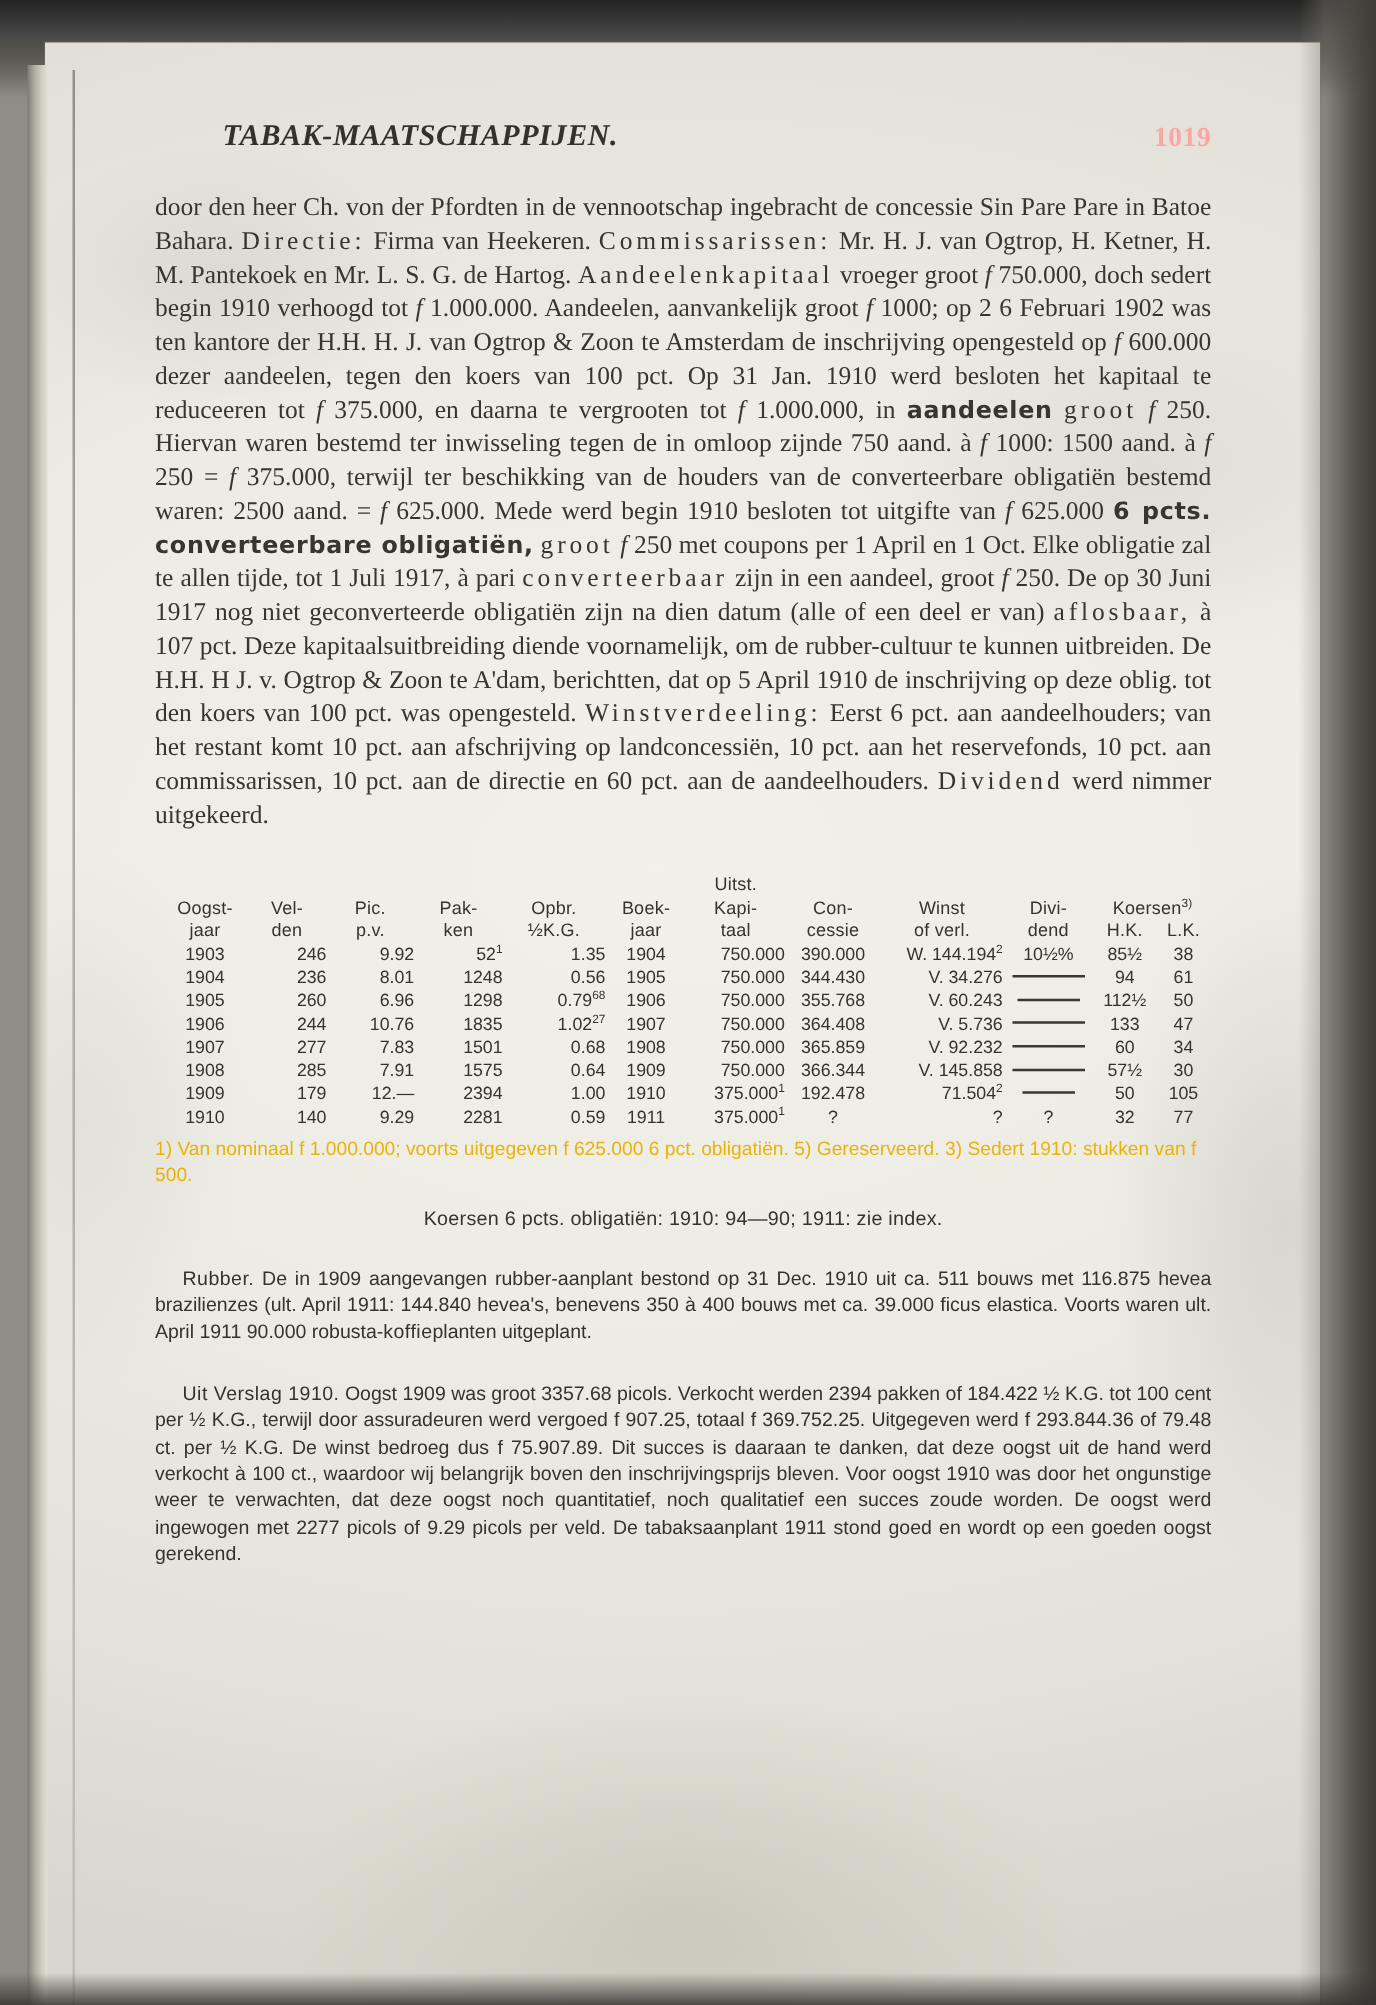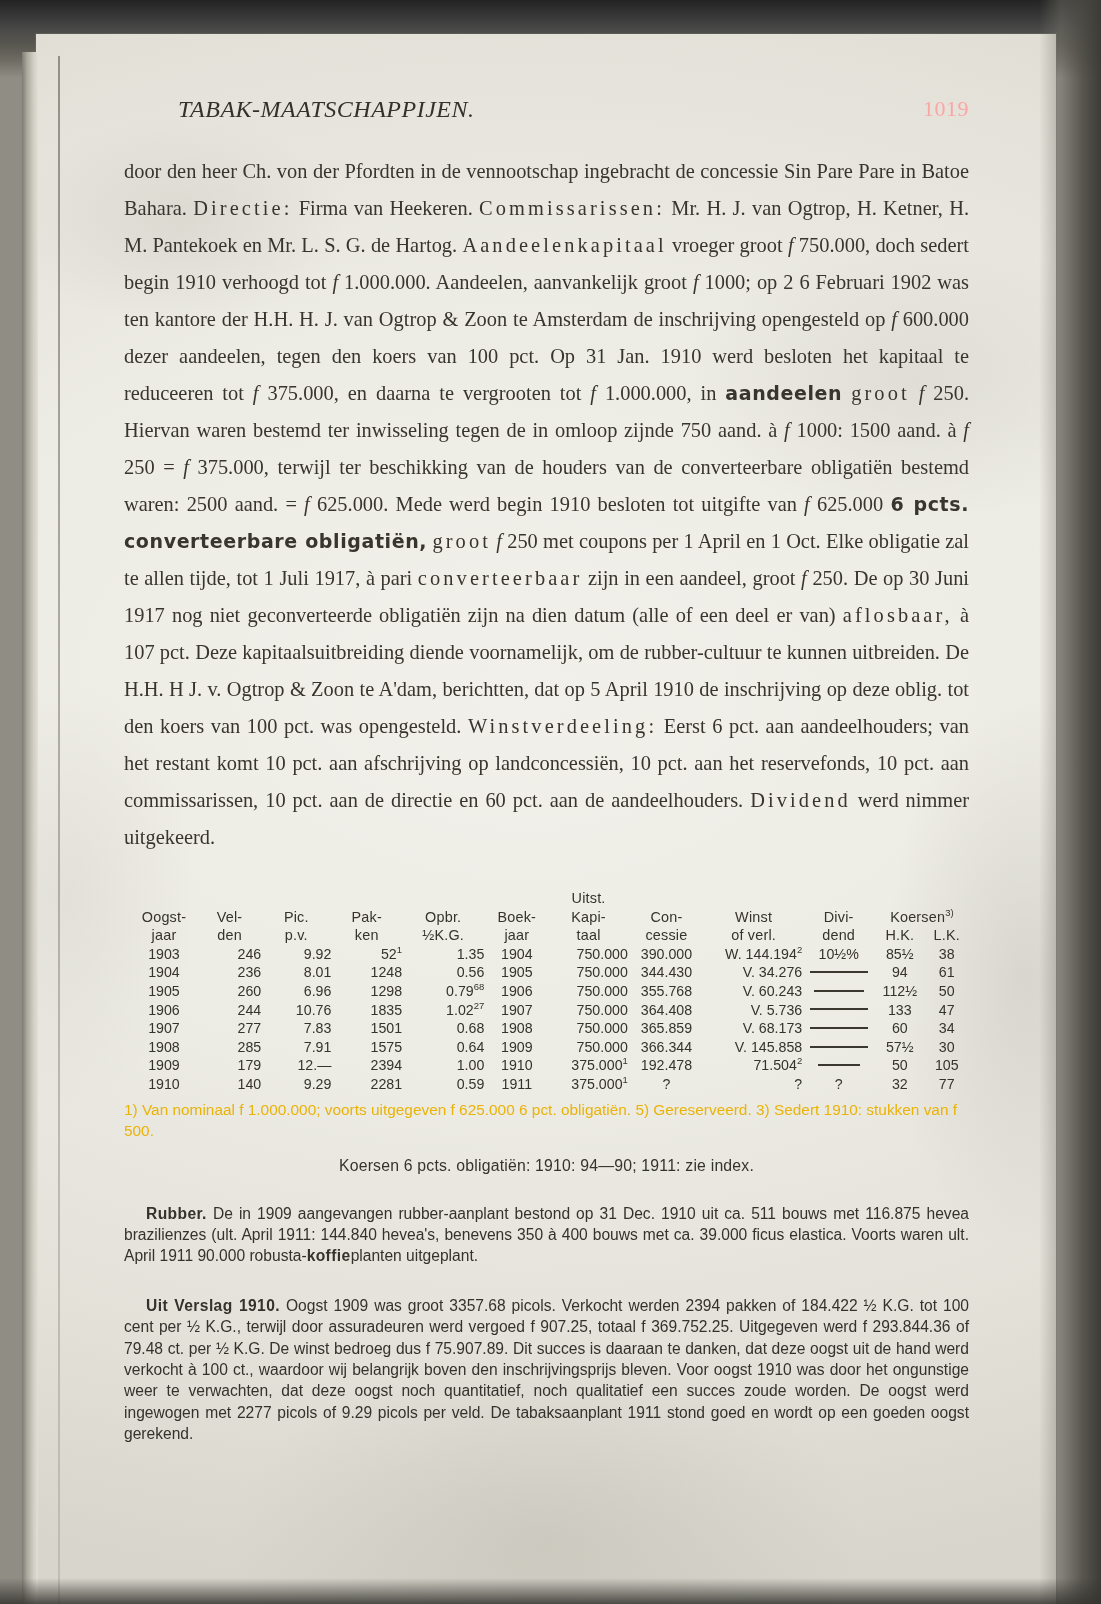--- a/index.html
+++ b/index.html
@@ -83,42 +83,43 @@
     position: absolute;
     left: 124px;
     top: 96px;
     width: 845px;
     color: #2a2823;
   }
 
   
   .page-head {
     display: flex;
-    align-items: flex-start;
+    align-items: center;
     justify-content: space-between;
     margin-bottom: 30px;
+    font-weight: bold;
   }
   .running-title {
     font-family: "Liberation Serif", serif;
     font-style: italic;
     font-size: 24px;
     letter-spacing: 0.5px;
     color: #33312b;
     margin-left: 54px;
   }
   .folio {
     font-size: 22px;
     color: #fca5a5;
     letter-spacing: 0.5px;
   }
 
   
   .body-para {
     font-size: 20.4px;
-    line-height: 37px;
+    line-height: 27px;
     text-align: justify;
     text-justify: inter-word;
     color: #37352e;
     margin: 0;
     hyphens: manual;
   }
   .sp { letter-spacing: 3.1px; }           
   .bd { font-family: "DejaVu Sans", sans-serif; font-weight: 700; font-size: 19px; letter-spacing: 0.6px;}
   .fl { font-style: italic; }              
 
@@ -188,21 +189,21 @@
   }
   .small-block {
     margin-top: 28px;
     font-family: "Liberation Sans", sans-serif;
     font-size: 15.6px;
     line-height: 21.4px;
     text-align: justify;
     color: #34322c;
   }
   .small-block .lead {
-    font-weight: 700;
+    font-weight: 400;
     letter-spacing: 0.4px;
   }
   .indent { display: inline-block; width: 22px; }
 </style>
 </head>
 <body>
 
 <div id="scan-backdrop"></div>
 <div id="page-sheet">
   <div id="paper-grain"></div>
@@ -329,21 +330,21 @@
         </tr>
         <tr>
           <td class="c">1907</td>
           <td>277</td>
           <td>7.83</td>
           <td>1501</td>
           <td>0.68</td>
           <td class="c">1908</td>
           <td>750.000</td>
           <td class="c">365.859</td>
-          <td>V. 68.173</td>
+          <td>V. 92.232</td>
           <td class="c"><span class="dash-rule"></span></td>
           <td class="c">60</td>
           <td class="c">34</td>
         </tr>
         <tr>
           <td class="c">1908</td>
           <td>285</td>
           <td>7.91</td>
           <td>1575</td>
           <td>0.64</td>

